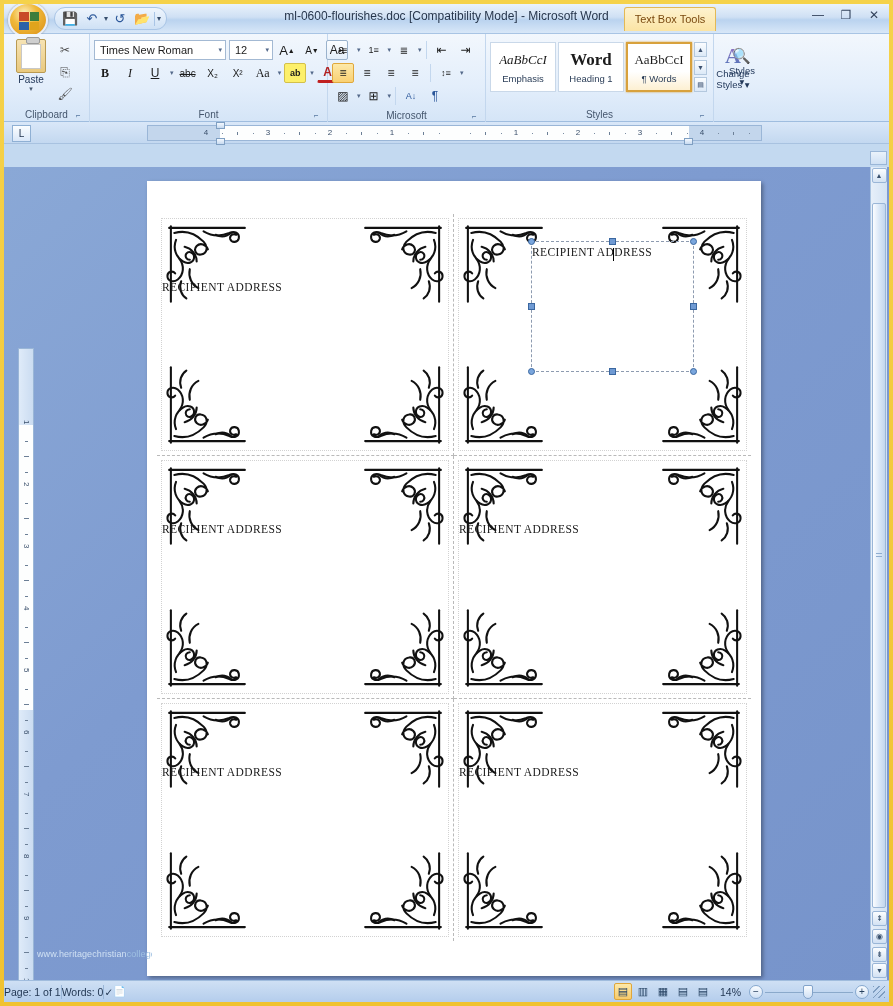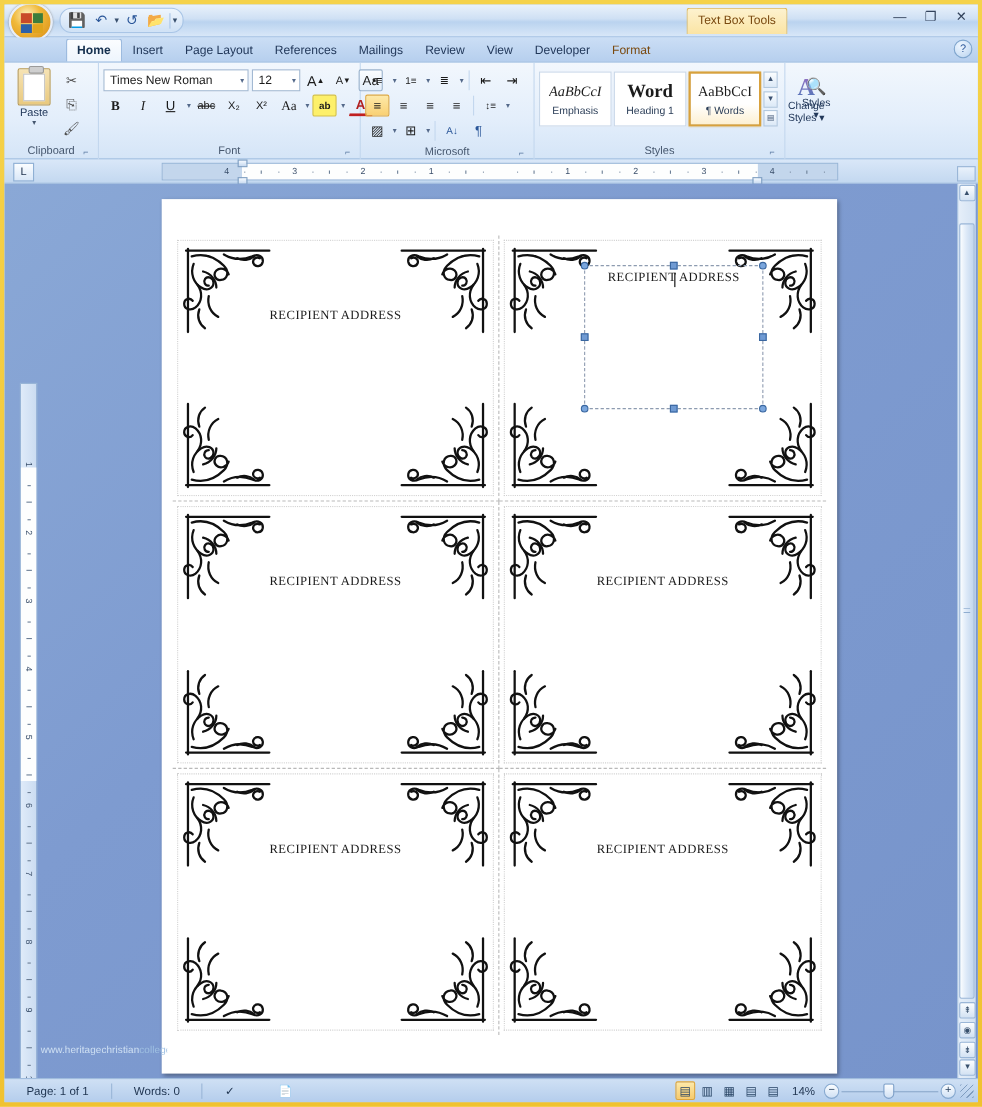--- a/index.html
+++ b/index.html
@@ -330,21 +330,21 @@
     border:1px dotted #d2d2d2;
   }
   .flourish{ position:absolute; width:86px; height:86px; }
   .flourish svg{ width:100%; height:100%; display:block; }
   .fl-tl{left:2px; top:2px;}
   .fl-tr{right:2px; top:2px; transform:scaleX(-1);}
   .fl-bl{left:2px; bottom:2px; transform:scaleY(-1);}
   .fl-br{right:2px; bottom:2px; transform:scale(-1,-1);}
   .card-text{
     position:absolute; left:0; right:0; top:62px;
-    text-align:center;
+    text-align:left;
     font-family:"Liberation Serif", serif;
     font-size:11.5px; letter-spacing:.4px;
     color:#1a1a1a;
   }
   
   #sel-textbox{
     position:absolute; left:72px; top:22px;
     width:163px; height:131px;
     border:1px dashed #8d9bb0;
   }
@@ -409,21 +409,21 @@
 
   
   #status-bar{
     position:absolute; left:0; right:0; bottom:0;
     height:22px;
     background:linear-gradient(to bottom,#cfe0f4,#b4cdec);
     border-top:1px solid #a0bcdd;
     display:flex; align-items:center;
     font-size:10.5px; color:#1f3450;
   }
-  .sb-item{ padding: 0 20px; white-space:nowrap; cursor:default; }
+  .sb-item{ padding: 0 0; white-space:nowrap; cursor:default; }
   .sb-item.click{cursor:pointer;}
   .sb-div{width:1px;height:14px;background:#9ab6d7;}
   #sb-right{margin-left:auto; display:flex; align-items:center; gap:2px; padding-right:4px;}
   .view-btn{
     width:18px;height:17px;display:flex;align-items:center;justify-content:center;
     font-size:11px;color:#2c4straight;color:#284464;cursor:pointer;border:1px solid transparent;
   }
   .view-btn.active{background:linear-gradient(to bottom,#fde9a9,#f7ca6b);border-color:#dfa63a;border-radius:2px;}
   #zoom-pct{font-size:10.5px;color:#1f3450;padding:0 6px;cursor:pointer;}
   .zoom-circ{
@@ -469,42 +469,31 @@
     <div id="qat">
       <div class="qat-btn">💾</div>
       <div class="qat-btn">↶</div>
       <div class="qat-arrow">▾</div>
       <div class="qat-btn">↺</div>
       <div class="qat-btn">📂</div>
       <div class="qat-sep"></div>
       <div class="qat-arrow">▾</div>
     </div>
 
+    <div id="doc-title">ml-0600-flourishes.doc [Compatibility Mode]  -  Microsoft Word</div>
 
     <div id="ctx-tab-title">Text Box Tools</div>
 
     <div id="win-controls">
       <div class="win-btn">—</div>
       <div class="win-btn">❐</div>
       <div class="win-btn">✕</div>
     </div>
   </div>
 
-  <div id="tab-strip">
-    <div class="tab active">Home</div>
-    <div class="tab">Insert</div>
-    <div class="tab">Page Layout</div>
-    <div class="tab">References</div>
-    <div class="tab">Mailings</div>
-    <div class="tab">Review</div>
-    <div class="tab">View</div>
-    <div class="tab">Developer</div>
-    <div class="tab ctx">Format</div>
-    <div id="help-btn">?</div>
-  </div>
 
   <div id="ribbon">
 
     <div class="rgroup" id="grp-clipboard">
       <div class="rgroup-body">
         <div id="paste-big">
           <div class="clip-icon"></div>
           <div id="paste-label">Paste</div>
           <div id="paste-caret">▾</div>
         </div>

